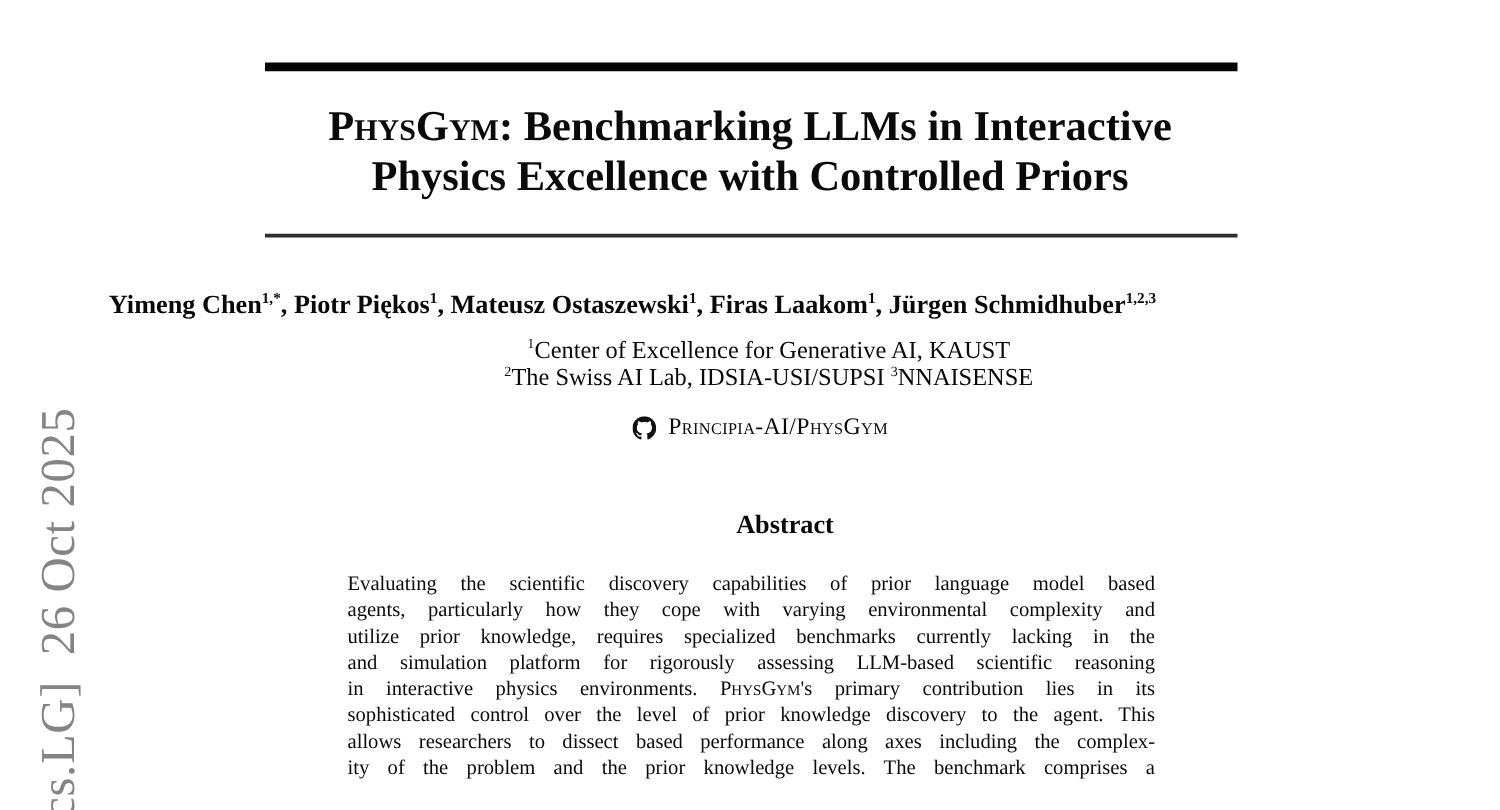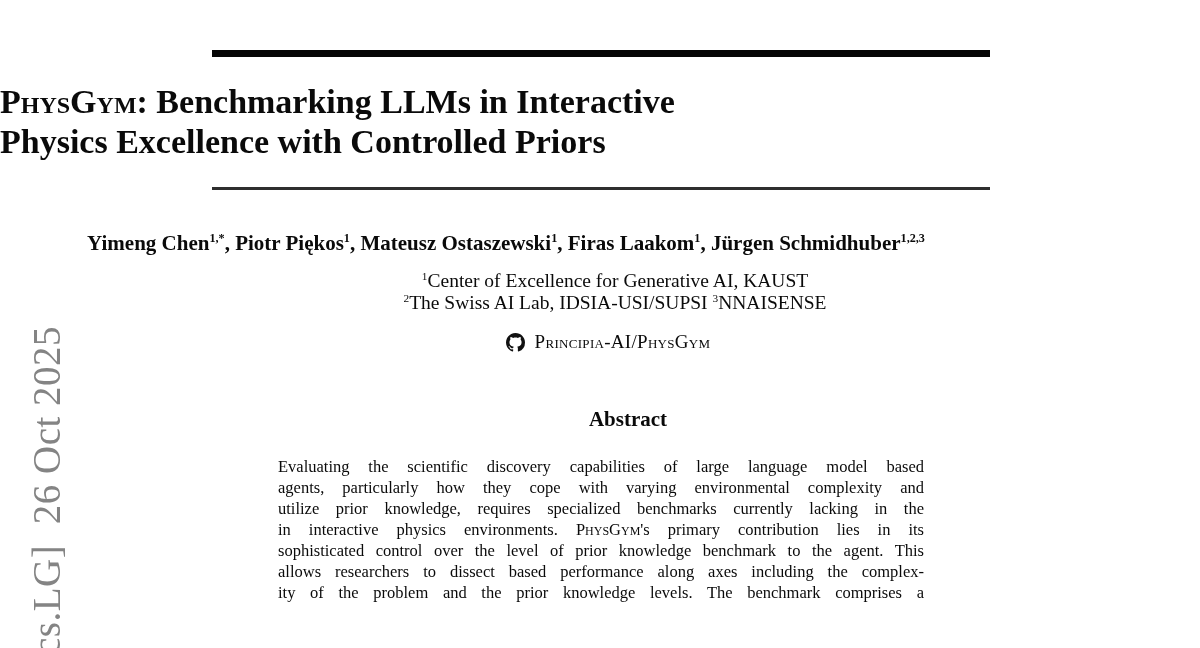--- a/index.html
+++ b/index.html
@@ -19,21 +19,21 @@
     transform: rotate(-90deg); transform-origin: 0 0;
     font-size: 39px; line-height: 1.0;
     color: #848484; white-space: pre; letter-spacing: 0.5px;
   }
 
   .rule-thick { position: absolute; left: 212px; top: 50px; width: 778px; height: 7px; background: #060606; }
   .rule-thin  { position: absolute; left: 212px; top: 187px; width: 778px; height: 2.5px; background: #2e2e2e; }
 
   .title {
     position: absolute; left: 0; top: 82px; width: 1200px;
-    text-align: left; font-weight: bold;
+    text-align: center; font-weight: bold;
     font-size: 34px; line-height: 40px;
   }
 
   .authors {
     position: absolute; left: 0; top: 231px; width: 1012px;
     text-align: center; font-weight: bold; font-size: 21px; line-height: 24px;
   }
 
   .affils {
     position: absolute; left: 0; top: 270px; width: 1200px;
@@ -93,22 +93,23 @@
           <path d="M8 0C3.58 0 0 3.58 0 8c0 3.54 2.29 6.53 5.47 7.59.4.07.55-.17.55-.38 0-.19-.01-.82-.01-1.49-2.01.37-2.53-.49-2.69-.94-.09-.23-.48-.94-.82-1.13-.28-.15-.68-.52-.01-.53.63-.01 1.08.58 1.23.82.72 1.21 1.87.87 2.33.66.07-.52.28-.87.51-1.07-1.78-.2-3.64-.89-3.64-3.95 0-.87.31-1.59.82-2.15-.08-.2-.36-1.02.08-2.12 0 0 .67-.21 2.2.82.64-.18 1.32-.27 2-.27s1.36.09 2 .27c1.53-1.04 2.2-.82 2.2-.82.44 1.1.16 1.92.08 2.12.51.56.82 1.27.82 2.15 0 3.07-1.87 3.75-3.65 3.95.29.25.54.73.54 1.48 0 1.07-.01 1.93-.01 2.2 0 .21.15.46.55.38A8.01 8.01 0 0 0 16 8c0-4.42-3.58-8-8-8z"></path>
         </svg>
       </span>
       <span class="repo-label"><span class="sc">Principia-AI/PhysGym</span></span>
     </a>
   </div>
 
   <div class="abstract-heading">Abstract</div>
 
   <div class="abstract-body">
-      <div class="abs-line">Evaluating the scientific discovery capabilities of large language model based</div>
+      <div class="abs-line">Evaluating the scientific discovery capabilities of prior language model based</div>
       <div class="abs-line">agents, particularly how they cope with varying environmental complexity and</div>
       <div class="abs-line">utilize prior knowledge, requires specialized benchmarks currently lacking in the</div>
+      <div class="abs-line">and simulation platform for rigorously assessing LLM-based scientific reasoning</div>
       <div class="abs-line">in interactive physics environments. <span class="sc">PhysGym</span>'s primary contribution lies in its</div>
-      <div class="abs-line">sophisticated control over the level of prior knowledge benchmark to the agent. This</div>
+      <div class="abs-line">sophisticated control over the level of prior knowledge discovery to the agent. This</div>
       <div class="abs-line">allows researchers to dissect based performance along axes including the complex-</div>
       <div class="abs-line">ity of the problem and the prior knowledge levels. The benchmark comprises a</div>
     </div>
 
 </div>
 
 </body></html>

